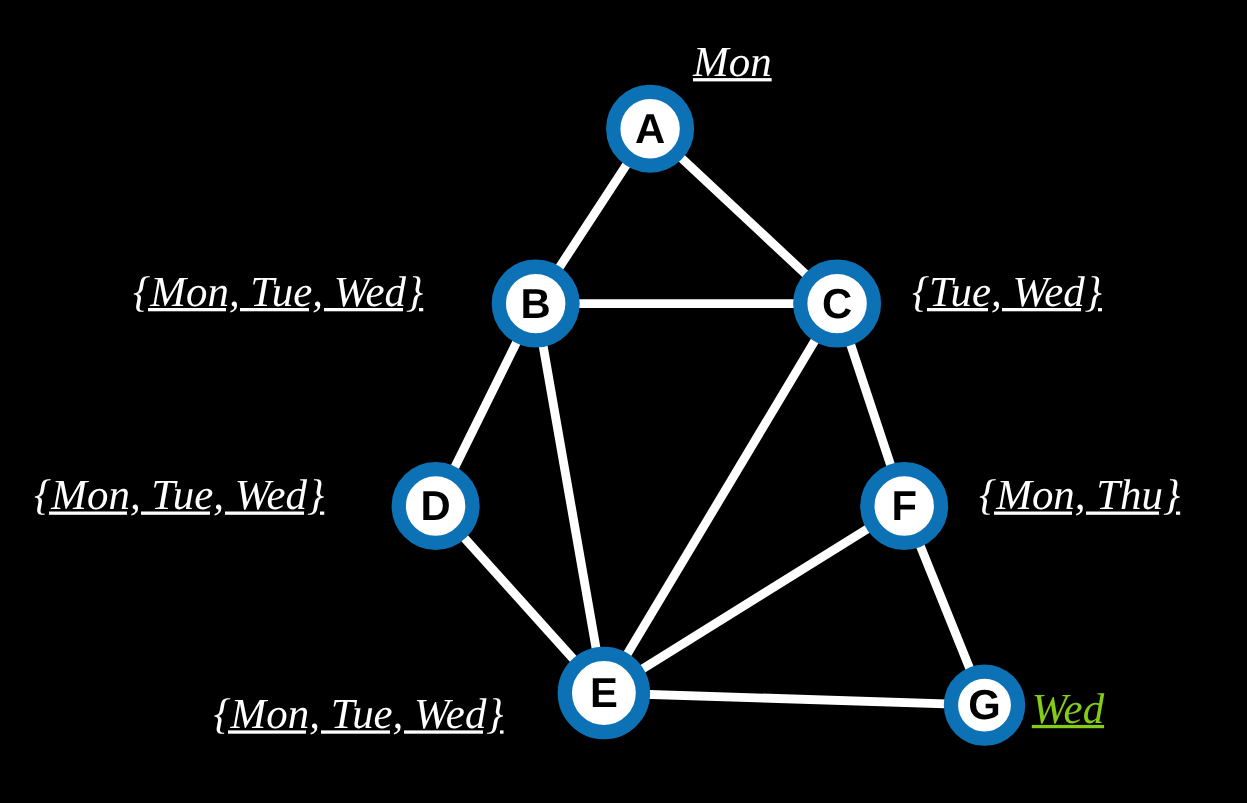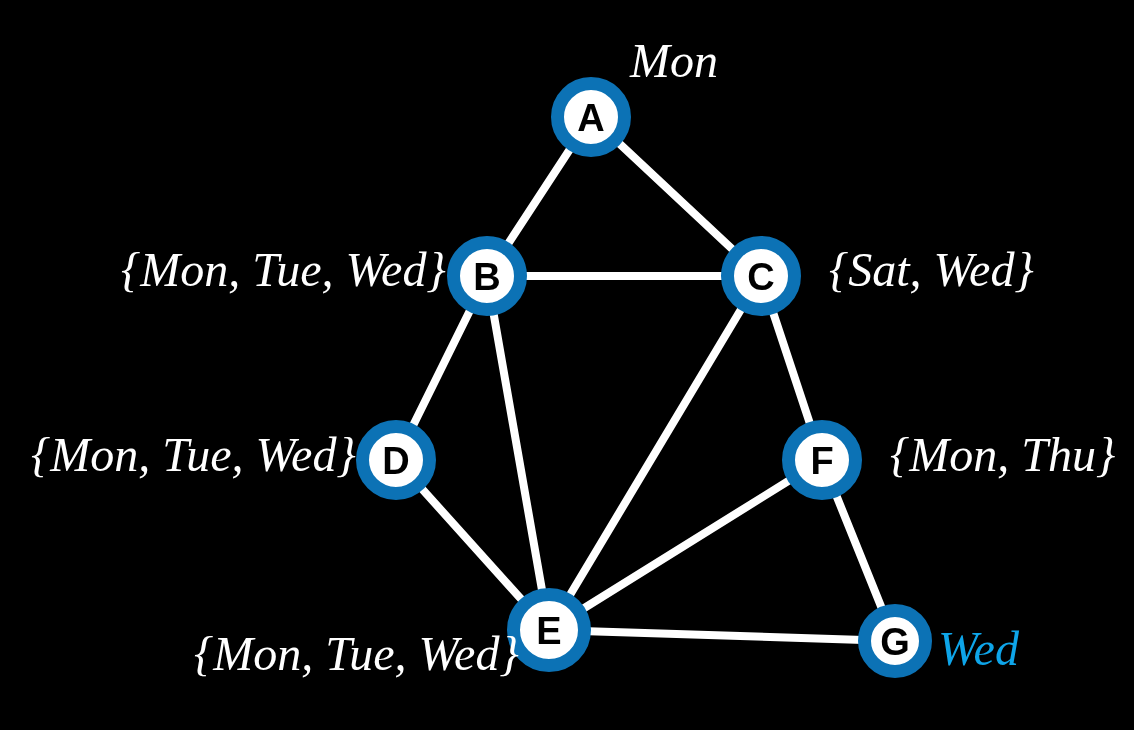--- a/index.html
+++ b/index.html
@@ -44,23 +44,24 @@
     font-size: 38px;
     text-anchor: middle;
     dominant-baseline: central;
     letter-spacing: 0px;
   }
   .domain-label {
     position: absolute;
     color: #ffffff;
     font-family: "Liberation Serif", serif;
     font-style: italic;
-    font-size: 48px;
+    font-size: 39px;
     line-height: 1;
     white-space: nowrap;
+    text-decoration: underline;
   }
   .lbl-right { text-align: left; }
 </style>
 </head>
 <body>
 
 <div id="stage">
   <svg id="graph-svg" viewBox="0 0 1134 730">
     <g id="edge-layer">
         <line x1="591" y1="117" x2="487" y2="276" class="edge-line" stroke="#ffffff"></line>
@@ -102,19 +103,19 @@
         </g>
         <g>
           <circle cx="895" cy="641" r="30.5" class="node-ring" fill="#ffffff" stroke="#0c72b5"></circle>
           <text x="895" y="642" class="node-letter" fill="#000000">G</text>
         </g>
       </g>
   </svg>
   <div id="label-layer">
       <div class="domain-label lbl-right" style="left: 630px; top: 37px; color: rgb(255, 255, 255);">Mon</div>
       <div class="domain-label lbl-right" style="left: 121px; top: 246px; color: rgb(255, 255, 255);">{Mon, Tue, Wed}</div>
-      <div class="domain-label lbl-right" style="left: 829px; top: 246px; color: rgb(255, 255, 255);">{Sat, Wed}</div>
+      <div class="domain-label lbl-right" style="left: 829px; top: 246px; color: rgb(255, 255, 255);">{Tue, Wed}</div>
       <div class="domain-label lbl-right" style="left: 31px; top: 431px; color: rgb(255, 255, 255);">{Mon, Tue, Wed}</div>
       <div class="domain-label lbl-right" style="left: 194px; top: 630px; color: rgb(255, 255, 255);">{Mon, Tue, Wed}</div>
       <div class="domain-label lbl-right" style="left: 890px; top: 431px; color: rgb(255, 255, 255);">{Mon, Thu}</div>
-      <div class="domain-label lbl-right" style="left: 938px; top: 625px; color: #0ea5e9;">Wed</div>
+      <div class="domain-label lbl-right" style="left: 938px; top: 625px; color: #84cc16;">Wed</div>
     </div>
 </div>
 
 </body></html>

